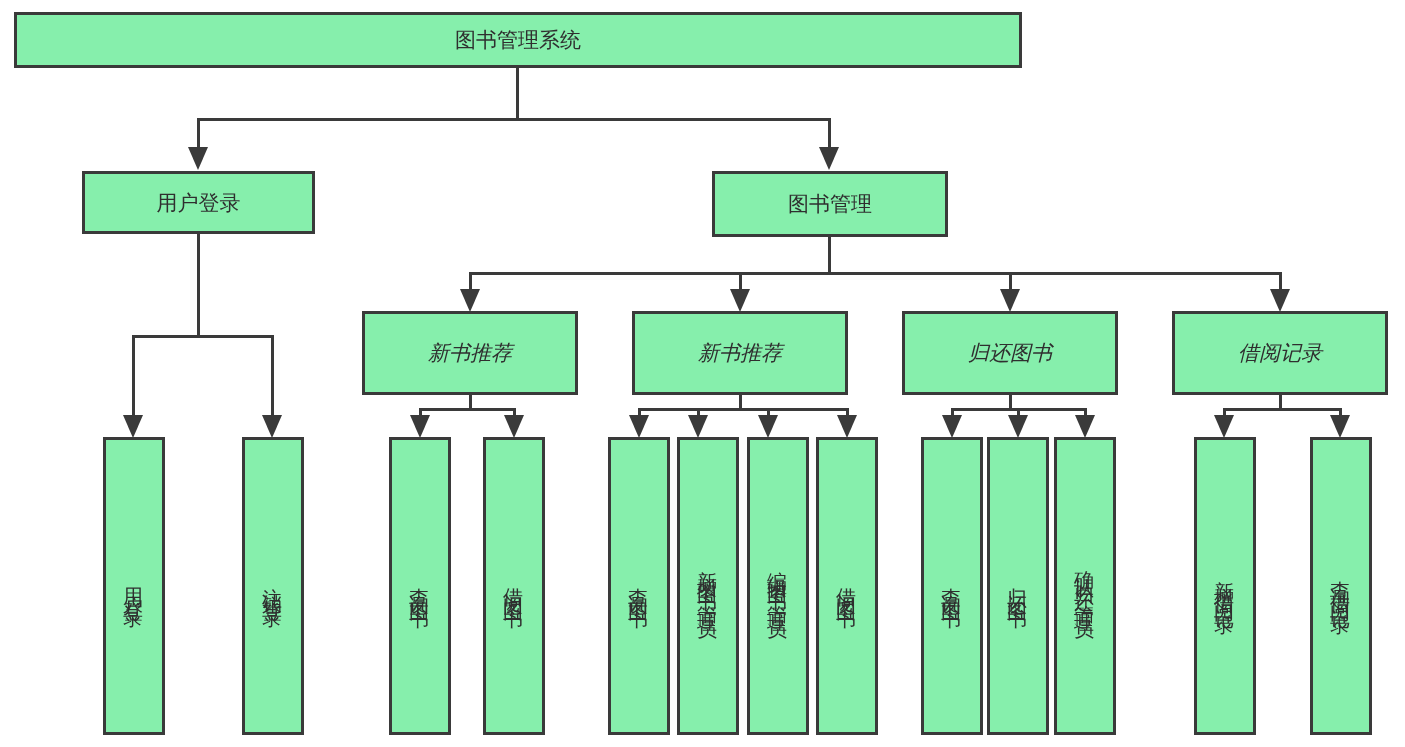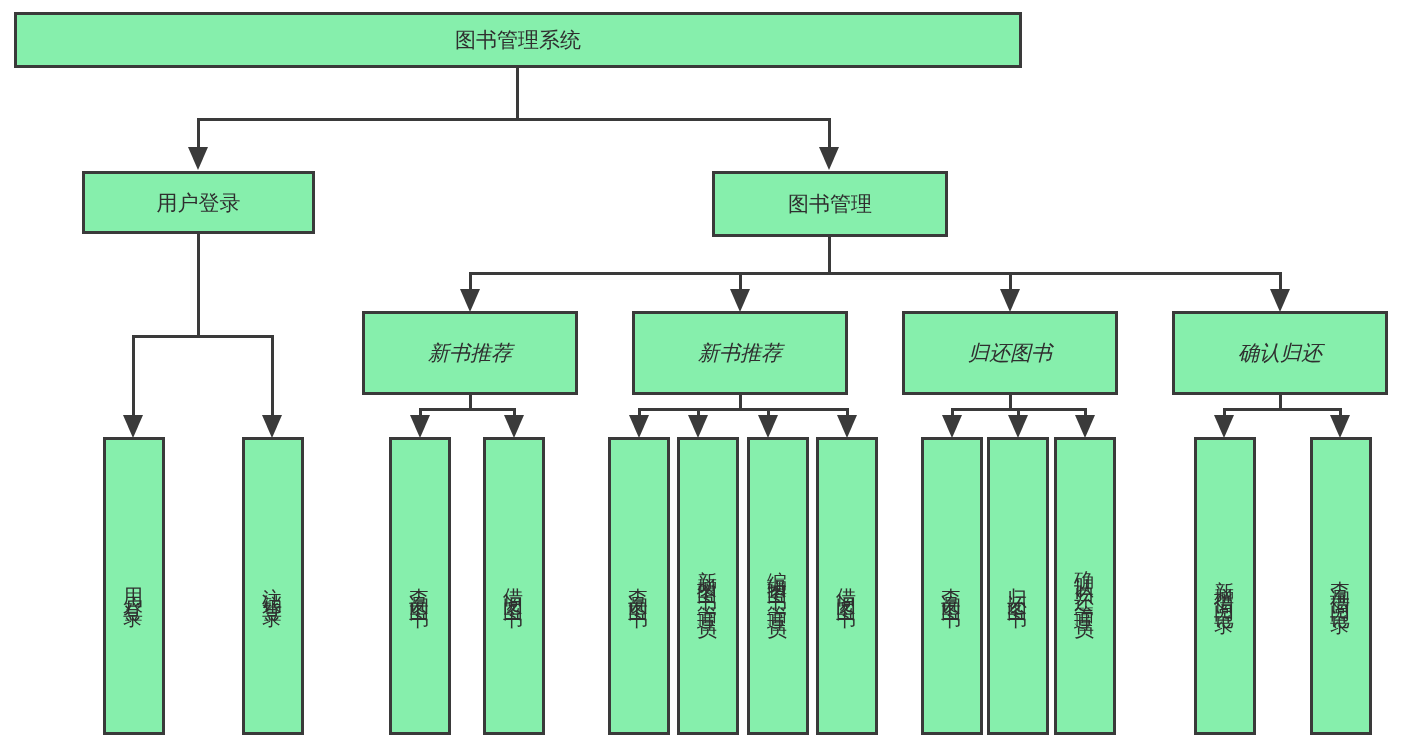--- a/index.html
+++ b/index.html
@@ -86,21 +86,21 @@
   <div class="vline" style="left:739px; top:272px; height:19px;"></div>
   <div class="ah" style="left:730px; top:289px;"></div>
   <div class="vline" style="left:1009px; top:272px; height:19px;"></div>
   <div class="ah" style="left:1000px; top:289px;"></div>
   <div class="vline" style="left:1279px; top:272px; height:19px;"></div>
   <div class="ah" style="left:1270px; top:289px;"></div>
 
   <div class="box mid" style="left:362px;">新书推荐</div>
   <div class="box mid" style="left:632px;">新书推荐</div>
   <div class="box mid" style="left:902px;">归还图书</div>
-  <div class="box mid" style="left:1172px;">确认归还</div>
+  <div class="box mid" style="left:1172px;">借阅记录</div>
 
   <div class="vline" style="left:469px; top:375px; height:33px;"></div>
   <div class="hline" style="left:419px; top:408px; width:97px;"></div>
   <div class="vline" style="left:419px; top:408px; height:9px;"></div>
   <div class="ah" style="left:410px; top:415px;"></div>
   <div class="vline" style="left:513px; top:408px; height:9px;"></div>
   <div class="ah" style="left:504px; top:415px;"></div>
 
   <div class="vline" style="left:739px; top:375px; height:33px;"></div>
   <div class="hline" style="left:638px; top:408px; width:211px;"></div>

